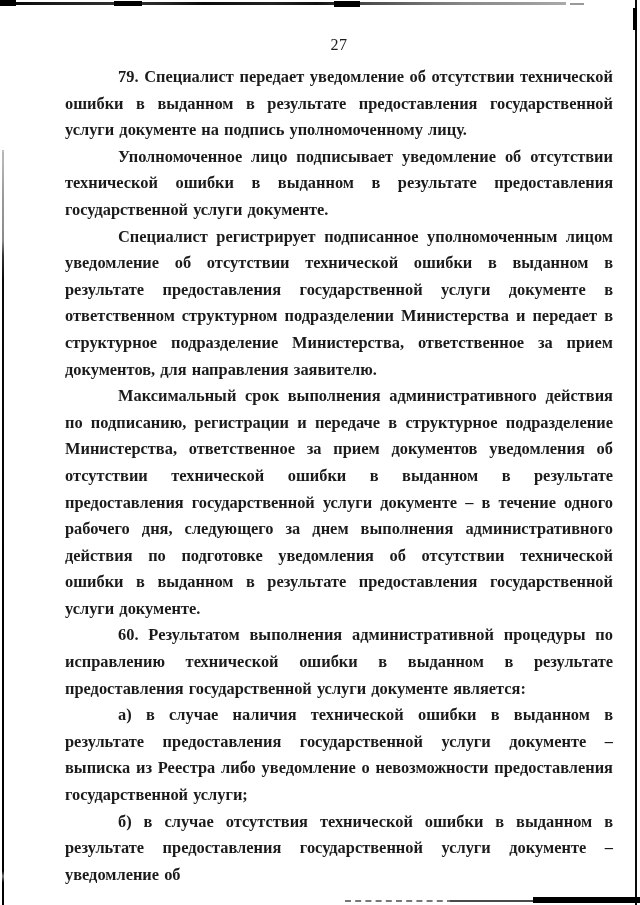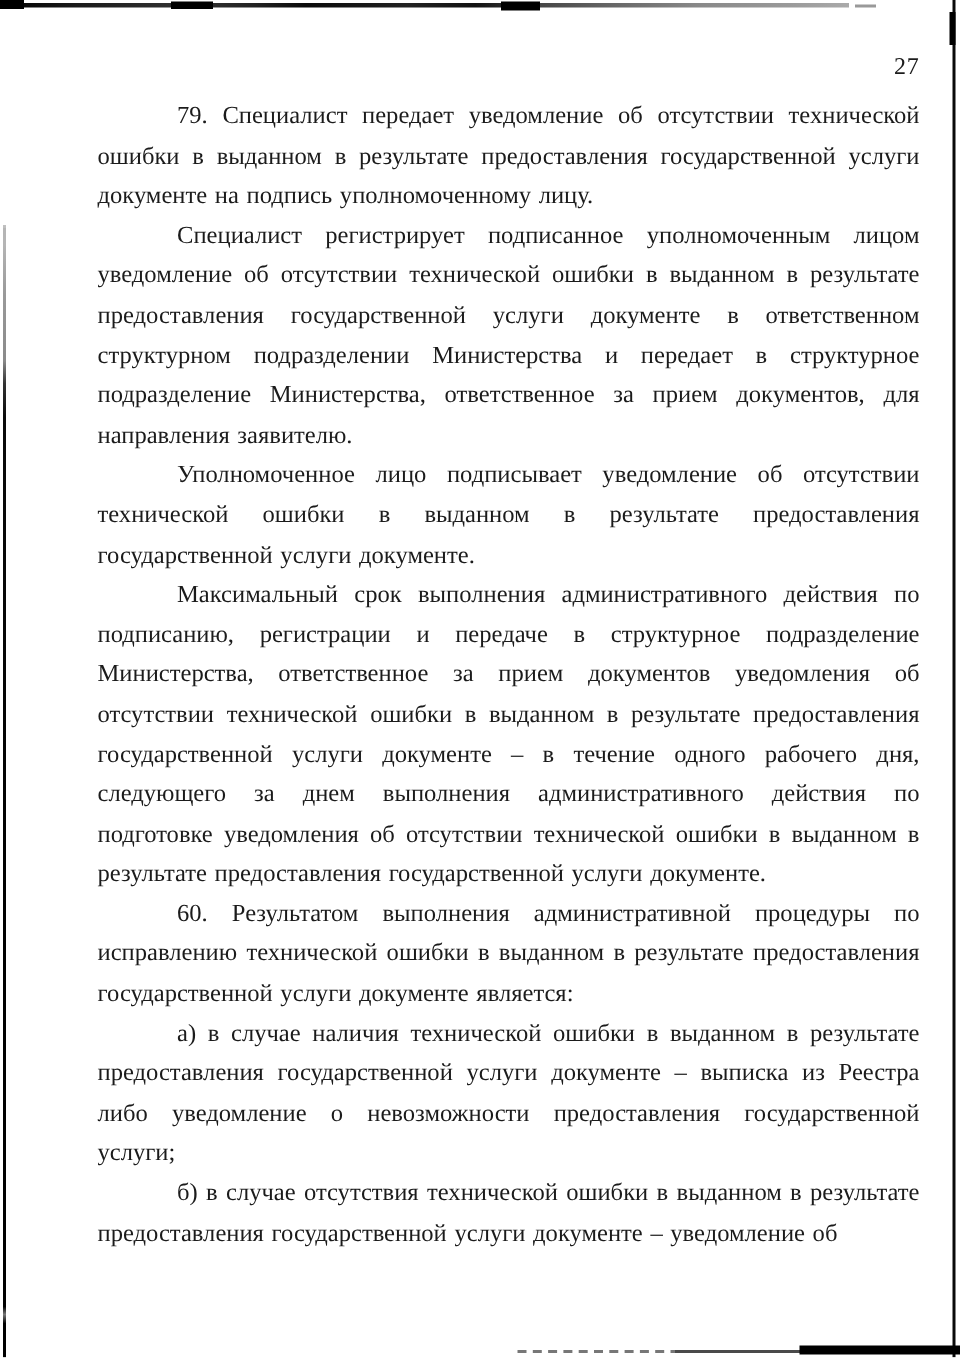--- a/index.html
+++ b/index.html
@@ -32,28 +32,28 @@
   }
   .scan-left-dash { position: absolute; top: 152px; left: 2px; width: 2px; height: 12px; background: #b5b5b5; }
   .scan-right { position: absolute; top: 0; left: 635px; width: 2px; height: 905px; background: #0a0a0a; }
   .scan-right-blob { position: absolute; top: 8px; left: 633px; width: 4px; height: 22px; background: #000; }
   .scan-bottom-dashes { position: absolute; left: 345px; top: 900px; width: 108px; height: 0; border-top: 2px dashed #777; }
   .scan-bottom-line { position: absolute; left: 450px; top: 900px; width: 86px; height: 2px; background: #4a4a4a; }
   .scan-bottom-bar { position: absolute; left: 533px; top: 897px; width: 107px; height: 6px; background: #000; }
   
   .page-number {
     position: absolute; top: 36px; left: 65px; width: 548px;
-    text-align: right; font-size: 16px; letter-spacing: 0.5px;
+    text-align: center; font-size: 16px; letter-spacing: 0.5px;
   }
   .doc-body {
     position: absolute; top: 64px; left: 65px; width: 548px;
     font-size: 16.4px; line-height: 26.6px;
   }
   .para { text-align: justify; word-spacing: 1px; }
-  .para.indent { text-indent: 53px; }
+  .para.indent { text-indent: 53px; font-weight: bold; }
 </style>
 </head>
 <body>
 
 <div class="page">
 
   <div class="scan-top"></div>
   <div class="scan-top-blob1"></div>
   <div class="scan-top-blob2"></div>
   <div class="scan-top-blob3"></div>
@@ -64,20 +64,20 @@
   <div class="scan-right-blob"></div>
   <div class="scan-bottom-dashes"></div>
   <div class="scan-bottom-line"></div>
   <div class="scan-bottom-bar"></div>
 
   <div class="page-number">27</div>
 
   <div class="doc-body">
 
       <p class="para indent">79. Специалист передает уведомление об отсутствии технической ошибки в выданном в результате предоставления государственной услуги документе на подпись уполномоченному лицу.</p>
+      <p class="para indent">Уполномоченное лицо подписывает уведомление об отсутствии технической ошибки в выданном в результате предоставления государственной услуги документе.</p>
       <p class="para indent">Специалист регистрирует подписанное уполномоченным лицом уведомление об отсутствии технической ошибки в выданном в результате предоставления государственной услуги документе в ответственном структурном подразделении Министерства и передает в структурное подразделение Министерства, ответственное за прием документов, для направления заявителю.</p>
-      <p class="para indent">Уполномоченное лицо подписывает уведомление об отсутствии технической ошибки в выданном в результате предоставления государственной услуги документе.</p>
       <p class="para indent">Максимальный срок выполнения административного действия по подписанию, регистрации и передаче в структурное подразделение Министерства, ответственное за прием документов уведомления об отсутствии технической ошибки в выданном в результате предоставления государственной услуги документе – в течение одного рабочего дня, следующего за днем выполнения административного действия по подготовке уведомления об отсутствии технической ошибки в выданном в результате предоставления государственной услуги документе.</p>
       <p class="para indent">60. Результатом выполнения административной процедуры по исправлению технической ошибки в выданном в результате предоставления государственной услуги документе является:</p>
       <p class="para indent">а) в случае наличия технической ошибки в выданном в результате предоставления государственной услуги документе – выписка из Реестра либо уведомление о невозможности предоставления государственной услуги;</p>
       <p class="para indent">б) в случае отсутствия технической ошибки в выданном в результате предоставления государственной услуги документе – уведомление об</p>
     </div>
 </div>
 
 </body></html>

